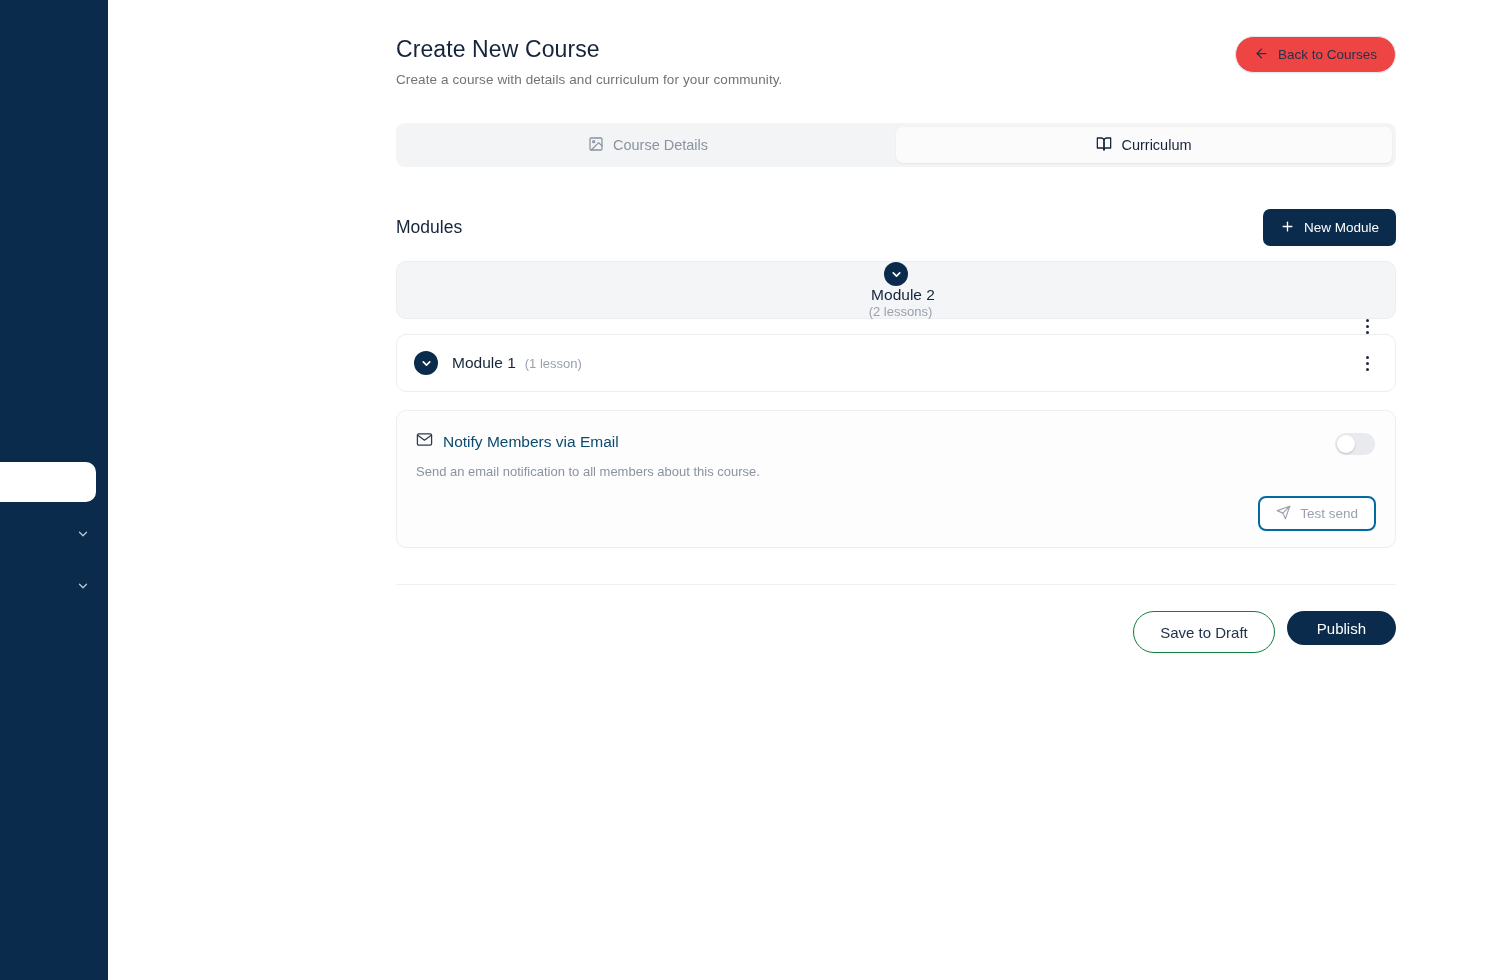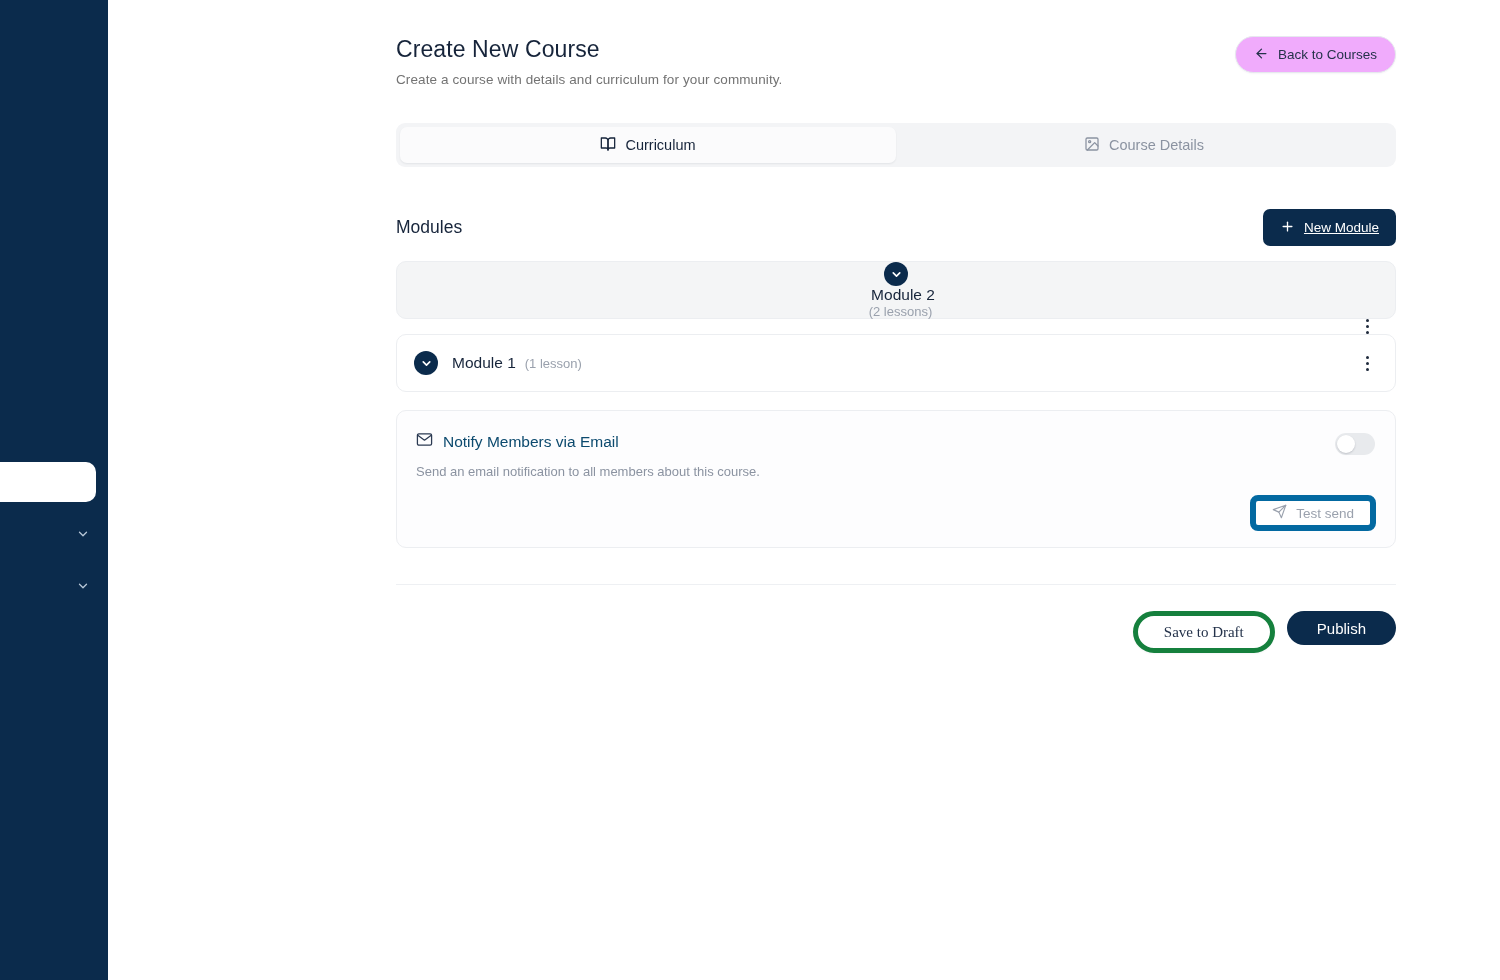--- a/index.html
+++ b/index.html
@@ -122,21 +122,21 @@
     letter-spacing: .1px;
   }
   .btn-back {
     display: inline-flex;
     align-items: center;
     gap: 9px;
     height: 37px;
     padding: 0 18px;
     border: 1px solid #e6e9ee;
     border-radius: 19px;
-    background: #f0abfc;
+    background: #ef4444;
     color: #24324a;
     font-size: 13.5px;
     font-family: inherit;
     cursor: pointer;
     box-shadow: 0 1px 2px rgba(16,24,40,.04);
   }
 
   
   .tabs {
     margin-top: 36px;
@@ -184,21 +184,20 @@
     gap: 9px;
     height: 37px;
     padding: 0 17px;
     background: #0b2b4c;
     color: #fff;
     border: none;
     border-radius: 7px;
     font-size: 13.5px;
     font-family: inherit;
     cursor: pointer;
-    text-decoration: underline;
   }
 
   
   .module-row {
     margin-top: 15px;
     height: 58px;
     border: 1px solid #eceef1;
     border-radius: 10px;
     display: flex;
     align-items: center;
@@ -293,21 +292,21 @@
   }
   .btn-test-send {
     position: absolute;
     right: 19px;
     bottom: 16px;
     display: inline-flex;
     align-items: center;
     gap: 9px;
     height: 35px;
     padding: 12px 16px;
-    border: 6px solid #0369a1;
+    border: 2px solid #0369a1;
     border-radius: 8px;
     background: #fff;
     color: #9aa1ad;
     font-size: 13.5px;
     font-family: inherit;
     cursor: pointer;
   }
 
   
   .divider {
@@ -317,26 +316,26 @@
   }
   .footer-actions {
     margin-top: 26px;
     display: flex;
     justify-content: flex-end;
     gap: 12px;
   }
   .btn-draft {
     height: 42px;
     padding: 0 26px;
-    border: 5px solid #15803d;
+    border: 1px solid #15803d;
     border-radius: 21px;
     background: #fff;
     color: #24324a;
     font-size: 15px;
-    font-family: Liberation Serif, serif;
+    font-family: Liberation Sans, sans-serif;
     cursor: pointer;
     box-shadow: 0 1px 2px rgba(16,24,40,.04);
   }
   .btn-publish {
     height: 34px;
     padding: 0 30px;
     border: none;
     border-radius: 21px;
     background: #0b2b4c;
     color: #fff;
@@ -415,38 +414,38 @@
               <svg width="15" height="15" viewBox="0 0 24 24" fill="none" stroke="#24324a" stroke-width="2" stroke-linecap="round" stroke-linejoin="round">
                   <line x1="19" y1="12" x2="5" y2="12"></line>
                   <polyline points="12 19 5 12 12 5"></polyline>
                 </svg>
             </span>
             <span>Back to Courses</span>
           </button>
         </div>
 
         <div class="tabs">
-          <button class="tab active">
-            <span>
-              <svg width="16" height="16" viewBox="0 0 24 24" fill="none" stroke="#16243a" stroke-width="1.9" stroke-linecap="round" stroke-linejoin="round">
-                  <path d="M2 3h6a4 4 0 0 1 4 4v14a3 3 0 0 0-3-3H2z"></path>
-                  <path d="M22 3h-6a4 4 0 0 0-4 4v14a3 3 0 0 1 3-3h7z"></path>
-                </svg>
-            </span>
-            <span>Curriculum</span>
-          </button>
           <button class="tab">
             <span>
               <svg width="16" height="16" viewBox="0 0 24 24" fill="none" stroke="#8b93a1" stroke-width="1.9" stroke-linecap="round" stroke-linejoin="round">
                   <rect x="3" y="3" width="18" height="18" rx="2"></rect>
                   <circle cx="8.5" cy="8.5" r="1.6"></circle>
                   <polyline points="21 15 16 10 5 21"></polyline>
                 </svg>
             </span>
             <span>Course Details</span>
+          </button>
+          <button class="tab active">
+            <span>
+              <svg width="16" height="16" viewBox="0 0 24 24" fill="none" stroke="#16243a" stroke-width="1.9" stroke-linecap="round" stroke-linejoin="round">
+                  <path d="M2 3h6a4 4 0 0 1 4 4v14a3 3 0 0 0-3-3H2z"></path>
+                  <path d="M22 3h-6a4 4 0 0 0-4 4v14a3 3 0 0 1 3-3h7z"></path>
+                </svg>
+            </span>
+            <span>Curriculum</span>
           </button>
         </div>
 
         <div class="modules-head">
           <div class="modules-title">Modules</div>
           <button class="btn-new-module">
             <span>
               <svg width="15" height="15" viewBox="0 0 24 24" fill="none" stroke="#ffffff" stroke-width="2.1" stroke-linecap="round">
                   <line x1="12" y1="5" x2="12" y2="19"></line>
                   <line x1="5" y1="12" x2="19" y2="12"></line>

